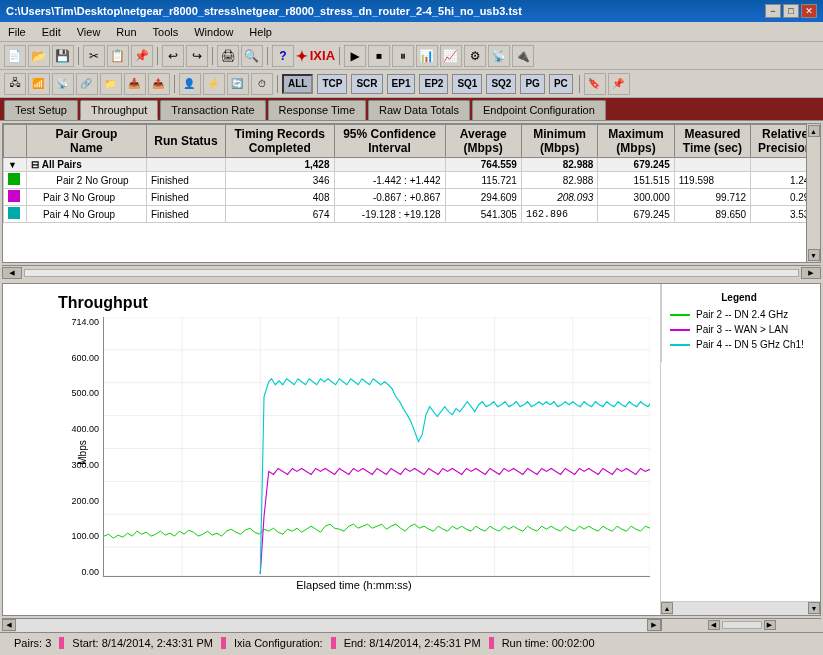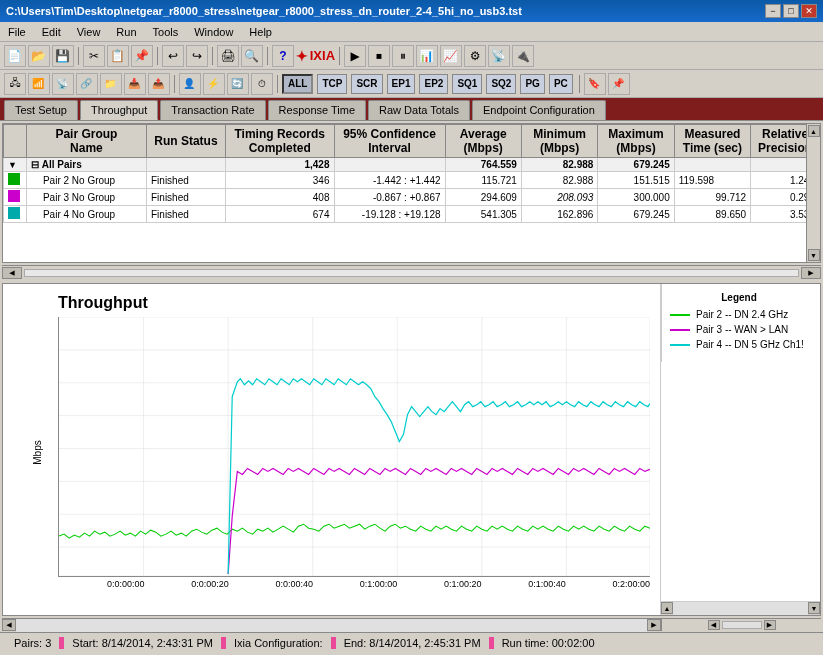--- a/index.html
+++ b/index.html
@@ -326,21 +326,21 @@
           <td></td>
           <td style="text-align:right;">764.559</td>
           <td style="text-align:right;">82.988</td>
           <td style="text-align:right;">679.245</td>
           <td></td>
           <td></td>
         </tr>
 
         <tr class="pair-row">
           <td><span style="background:#00aa00; display:inline-block; width:12px; height:12px;"></span></td>
-          <td style="padding-left:16px;">Pair 2  No Group</td>
+          <td style="padding-left:16px;text-align:center;">Pair 2  No Group</td>
           <td>Finished</td>
           <td style="text-align:right;">346</td>
           <td style="text-align:right;">-1.442 : +1.442</td>
           <td style="text-align:right;">115.721</td>
           <td style="text-align:right;">82.988</td>
           <td style="text-align:right;">151.515</td>
           <td style="text-align:left;">119.598</td>
           <td style="text-align:right;">1.246</td>
         </tr>
 
@@ -357,21 +357,21 @@
           <td style="text-align:right;">0.294</td>
         </tr>
 
         <tr class="pair-row">
           <td><span style="background:#00aaaa; display:inline-block; width:12px; height:12px;"></span></td>
           <td style="padding-left:16px;">Pair 4  No Group</td>
           <td>Finished</td>
           <td style="text-align:right;">674</td>
           <td style="text-align:right;">-19.128 : +19.128</td>
           <td style="text-align:right;">541.305</td>
-          <td style="text-align:right;">162.896</td>
+          <td style="font-family:Liberation Mono, monospace;">162.896</td>
           <td style="text-align:right;">679.245</td>
           <td style="text-align:right;">89.650</td>
           <td style="text-align:right;">3.534</td>
         </tr>
       </tbody>
     </table>
 
     <div style="position:absolute; right:0; top:0; width:14px; height:100%; background:#d4d0c8; border-left:1px solid #888; display:flex; flex-direction:column; align-items:center;">
       <div style="width:12px; height:12px; background:#c0bdb5; border:1px solid #888; margin-top:1px; cursor:pointer; display:flex; align-items:center; justify-content:center; font-size:7px;">▲</div>
       <div style="flex:1;"></div>
@@ -383,20 +383,30 @@
     <div style="width:20px; height:12px; background:#c0bdb5; border:1px solid #888; display:flex; align-items:center; justify-content:center; font-size:7px; cursor:pointer;">◀</div>
     <div style="flex:1; height:8px; background:#e8e8e8; border:1px solid #aaa; margin:0 2px;"></div>
     <div style="width:20px; height:12px; background:#c0bdb5; border:1px solid #888; display:flex; align-items:center; justify-content:center; font-size:7px; cursor:pointer;">▶</div>
   </div>
 
   <div class="chart-area">
     <div class="chart-main">
       <div class="chart-title">Throughput</div>
       <div style="display:flex; height:260px; position:relative;">
 
+        <div style="display:flex; flex-direction:column; justify-content:space-between; align-items:flex-end; padding-right:4px; min-width:45px; font-size:9px;">
+          <span>714.00</span>
+          <span>600.00</span>
+          <span>500.00</span>
+          <span>400.00</span>
+          <span>300.00</span>
+          <span>200.00</span>
+          <span>100.00</span>
+          <span>0.00</span>
+        </div>
 
         <div style="flex:1; position:relative; border-left:1px solid #888; border-bottom:1px solid #888;">
           <div style="position:absolute; left:-28px; top:50%; transform:rotate(-90deg) translateY(-50%); font-size:10px; white-space:nowrap;">Mbps</div>
           <svg width="100%" height="100%" viewBox="0 0 580 260" preserveAspectRatio="none">
 
             <line x1="0" y1="0" x2="580" y2="0" stroke="#ddd" stroke-width="0.5"></line>
             <line x1="0" y1="33" x2="580" y2="33" stroke="#ddd" stroke-width="0.5"></line>
             <line x1="0" y1="66" x2="580" y2="66" stroke="#ddd" stroke-width="0.5"></line>
             <line x1="0" y1="99" x2="580" y2="99" stroke="#ddd" stroke-width="0.5"></line>
             <line x1="0" y1="132" x2="580" y2="132" stroke="#ddd" stroke-width="0.5"></line>
@@ -415,29 +425,21 @@
 
             <polyline fill="none" stroke="#00cc00" stroke-width="1" points="0,220 5,218 10,222 15,219 20,221 25,217 30,220 35,215 40,218 45,216 50,220 55,218 60,215 65,219 70,217 75,220 80,215 85,218 90,214 95,216 100,220 105,218 110,215 115,219 120,217 125,220 130,215 135,213 140,216 145,218 150,214 155,212 160,216 165,218 170,213 175,215 180,212 185,216 190,218 195,213 200,215 205,212 210,216 215,213 220,210 225,213 230,216 235,210 240,208 245,212 250,213 255,215 260,210 265,208 270,212 275,210 280,208 285,212 290,210 295,208 300,213 305,210 310,208 315,212 320,215 325,210 330,208 335,212 340,210 345,213 350,215 355,210 360,213 365,215 370,210 375,213 380,210 385,213 390,215 395,210 400,213 405,215 410,210 415,213 420,215 425,210 430,213 435,210 440,213 445,215 450,210 455,213 460,215 465,210 470,213 475,210 480,213 485,215 490,210 495,213 500,215 505,210 510,213 515,210 520,213 525,215 530,210 535,213 540,215 545,210 550,213 555,215 560,210 565,213 570,215 575,210 580,212"></polyline>
 
             <polyline fill="none" stroke="#cc00cc" stroke-width="1.2" points="166,258 170,200 175,155 180,158 185,152 190,155 195,158 200,152 205,155 210,152 215,155 220,158 225,152 230,155 235,152 240,155 245,158 250,152 255,155 260,158 265,152 270,155 275,152 280,155 285,158 290,152 295,155 300,158 305,152 310,155 315,158 320,152 325,155 330,152 335,155 340,158 345,152 350,155 355,158 360,152 365,155 370,152 375,155 380,158 385,152 390,155 395,152 400,155 405,158 410,152 415,155 420,158 425,152 430,155 435,152 440,155 445,158 450,152 455,155 460,158 465,152 470,155 475,152 480,155 485,158 490,152 495,155 500,158 505,152 510,155 515,152 520,155 525,158 530,152 535,155 540,158 545,152 550,155 555,152 560,155 565,158 570,152 575,155 580,153"></polyline>
 
             <polyline fill="none" stroke="#00cccc" stroke-width="1.2" points="166,258 170,80 175,65 178,62 182,68 186,64 190,68 194,62 198,65 202,68 206,62 210,65 214,68 218,62 222,65 226,68 230,62 234,65 238,62 242,65 246,68 250,62 254,65 258,68 262,62 266,65 270,68 274,62 278,65 282,68 286,62 290,65 294,68 298,65 302,68 306,72 310,80 314,85 318,92 322,98 326,105 330,115 334,125 338,118 342,98 346,90 350,95 354,100 358,95 362,90 366,95 370,98 374,92 378,95 382,90 386,85 390,90 394,95 398,88 402,85 406,90 410,88 414,85 418,90 422,88 426,85 430,90 434,88 438,85 442,90 446,88 450,85 454,90 458,88 462,85 466,88 470,85 474,88 478,85 482,90 486,88 490,85 494,88 498,85 502,88 506,90 510,85 514,88 518,90 522,85 526,88 530,90 534,85 538,88 542,90 546,85 550,88 554,90 558,85 562,88 566,90 570,85 574,88 578,90 580,87"></polyline>
           </svg>
         </div>
       </div>
 
-      <div style="display:flex; justify-content:space-between; padding-left:49px; font-size:9px; margin-top:2px;">
-        <span>0:0:00:00</span>
-        <span>0:0:00:20</span>
-        <span>0:0:00:40</span>
-        <span>0:1:00:00</span>
-        <span>0:1:00:20</span>
-        <span>0:1:00:40</span>
-        <span>0:2:00:00</span>
-      </div>
+      <div class="x-axis-label">Elapsed time (h:mm:ss)</div>
     </div>
 
     <div style="display:flex; flex-direction:column; width:160px; border-left:1px solid #ccc;">
       <div class="chart-legend">
         <div class="legend-title">Legend</div>
         <div class="legend-item">
           <div class="legend-color" style="background:#00cc00;"></div>
           <span>Pair 2 -- DN 2.4 GHz</span>
         </div>
         <div class="legend-item">

